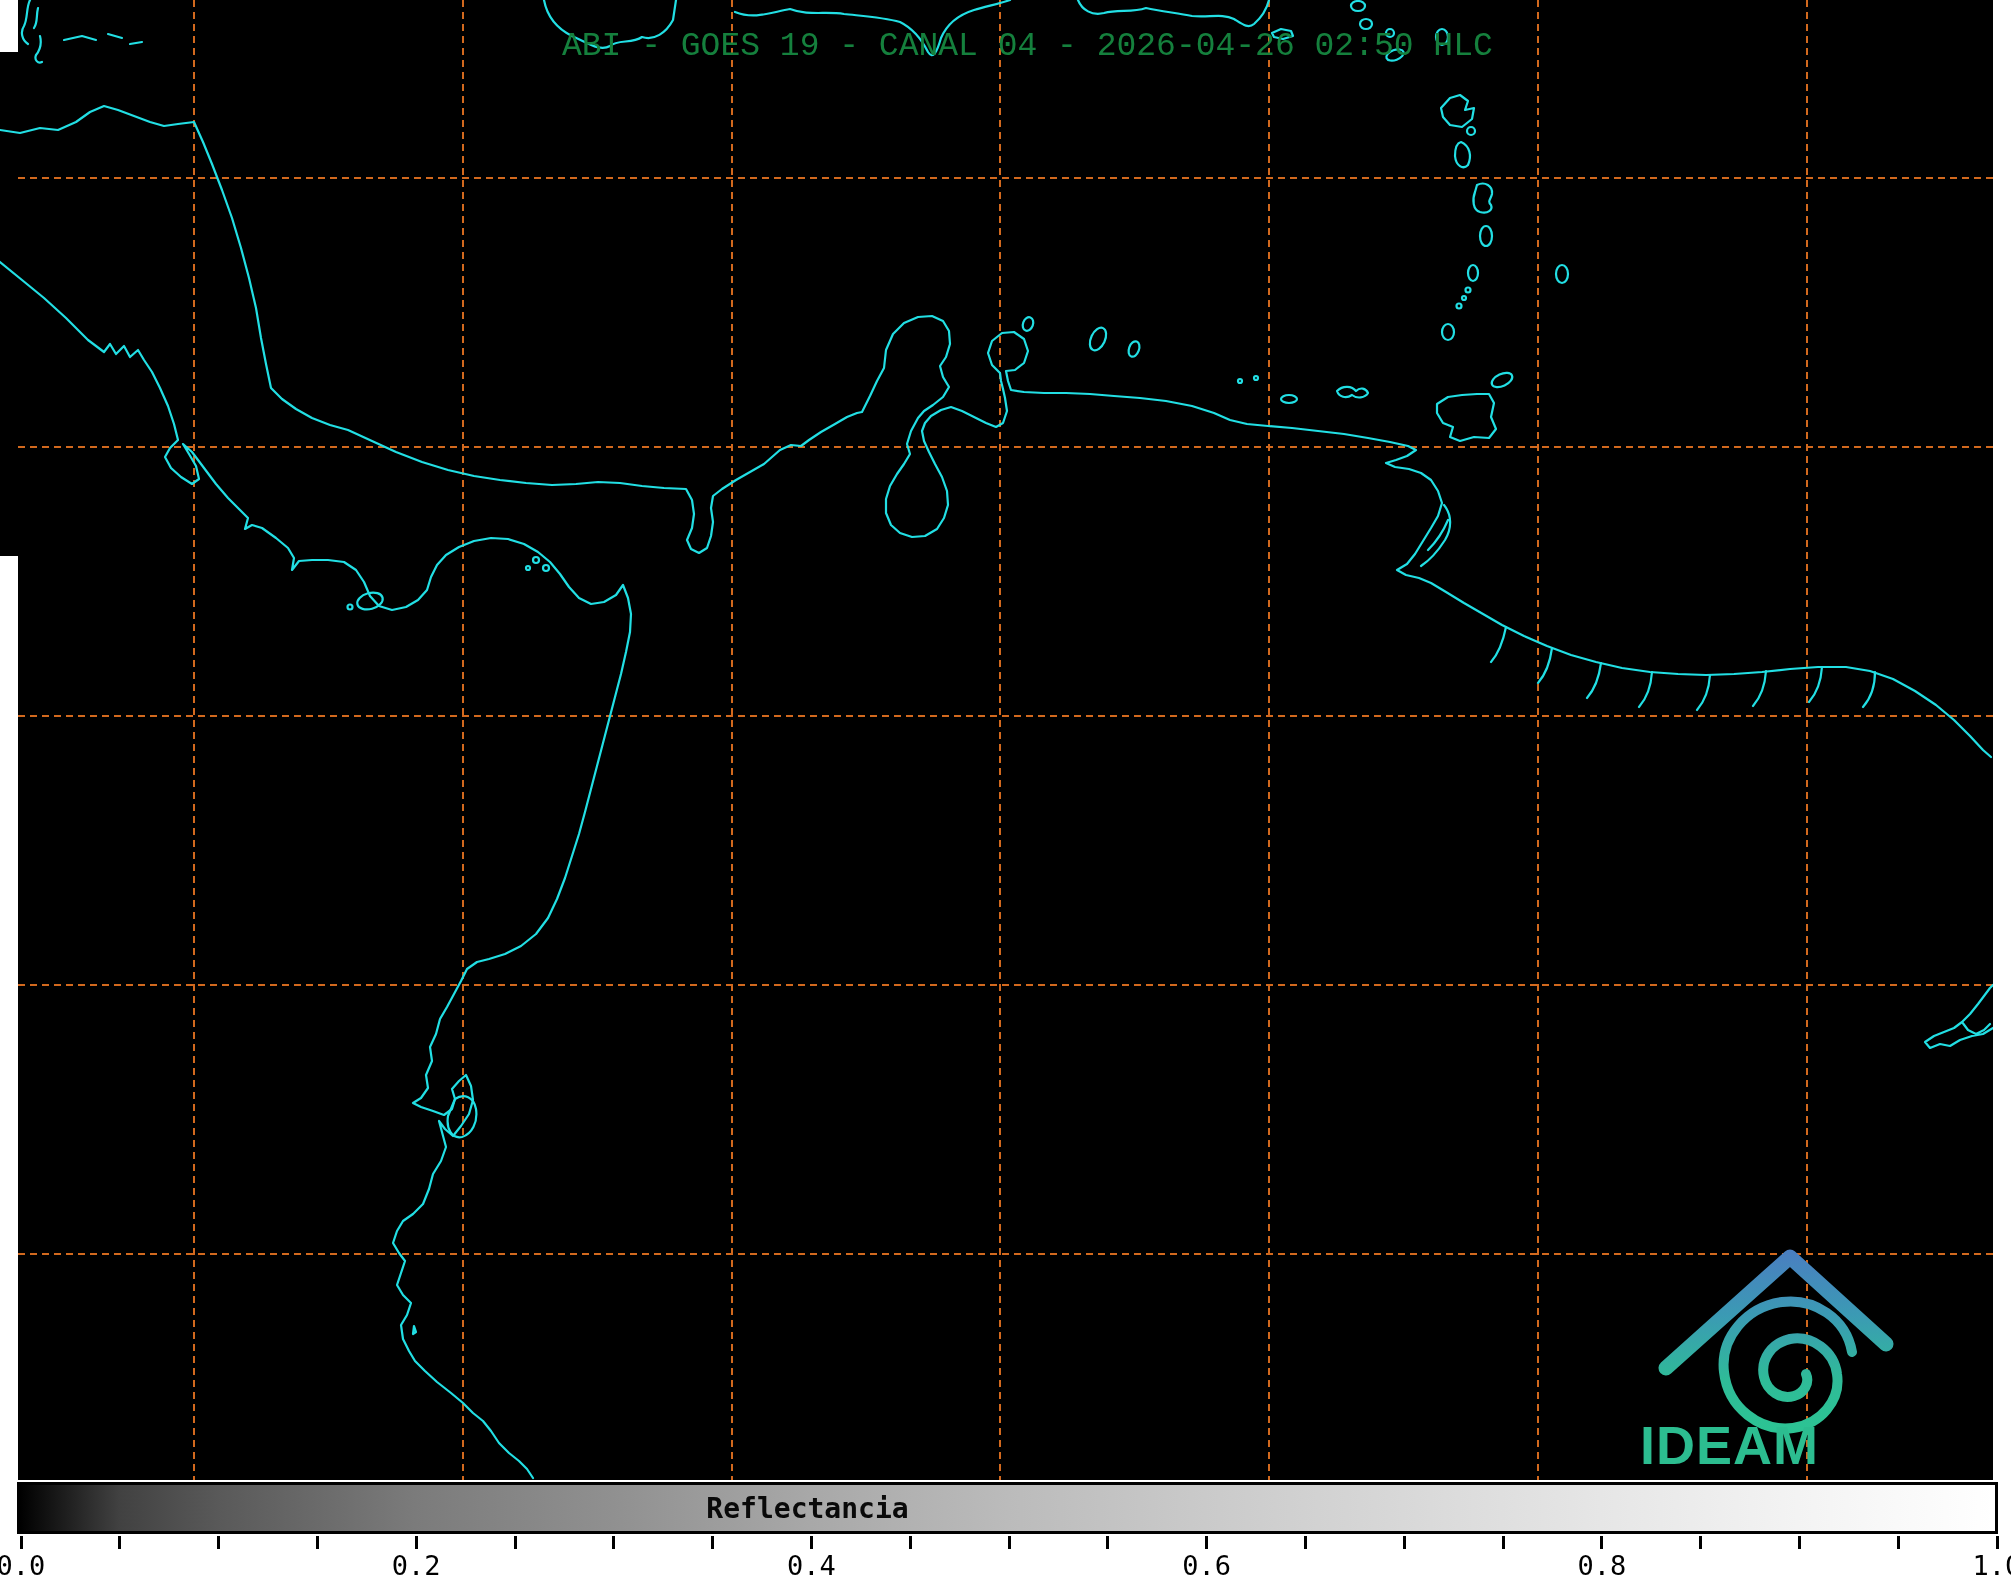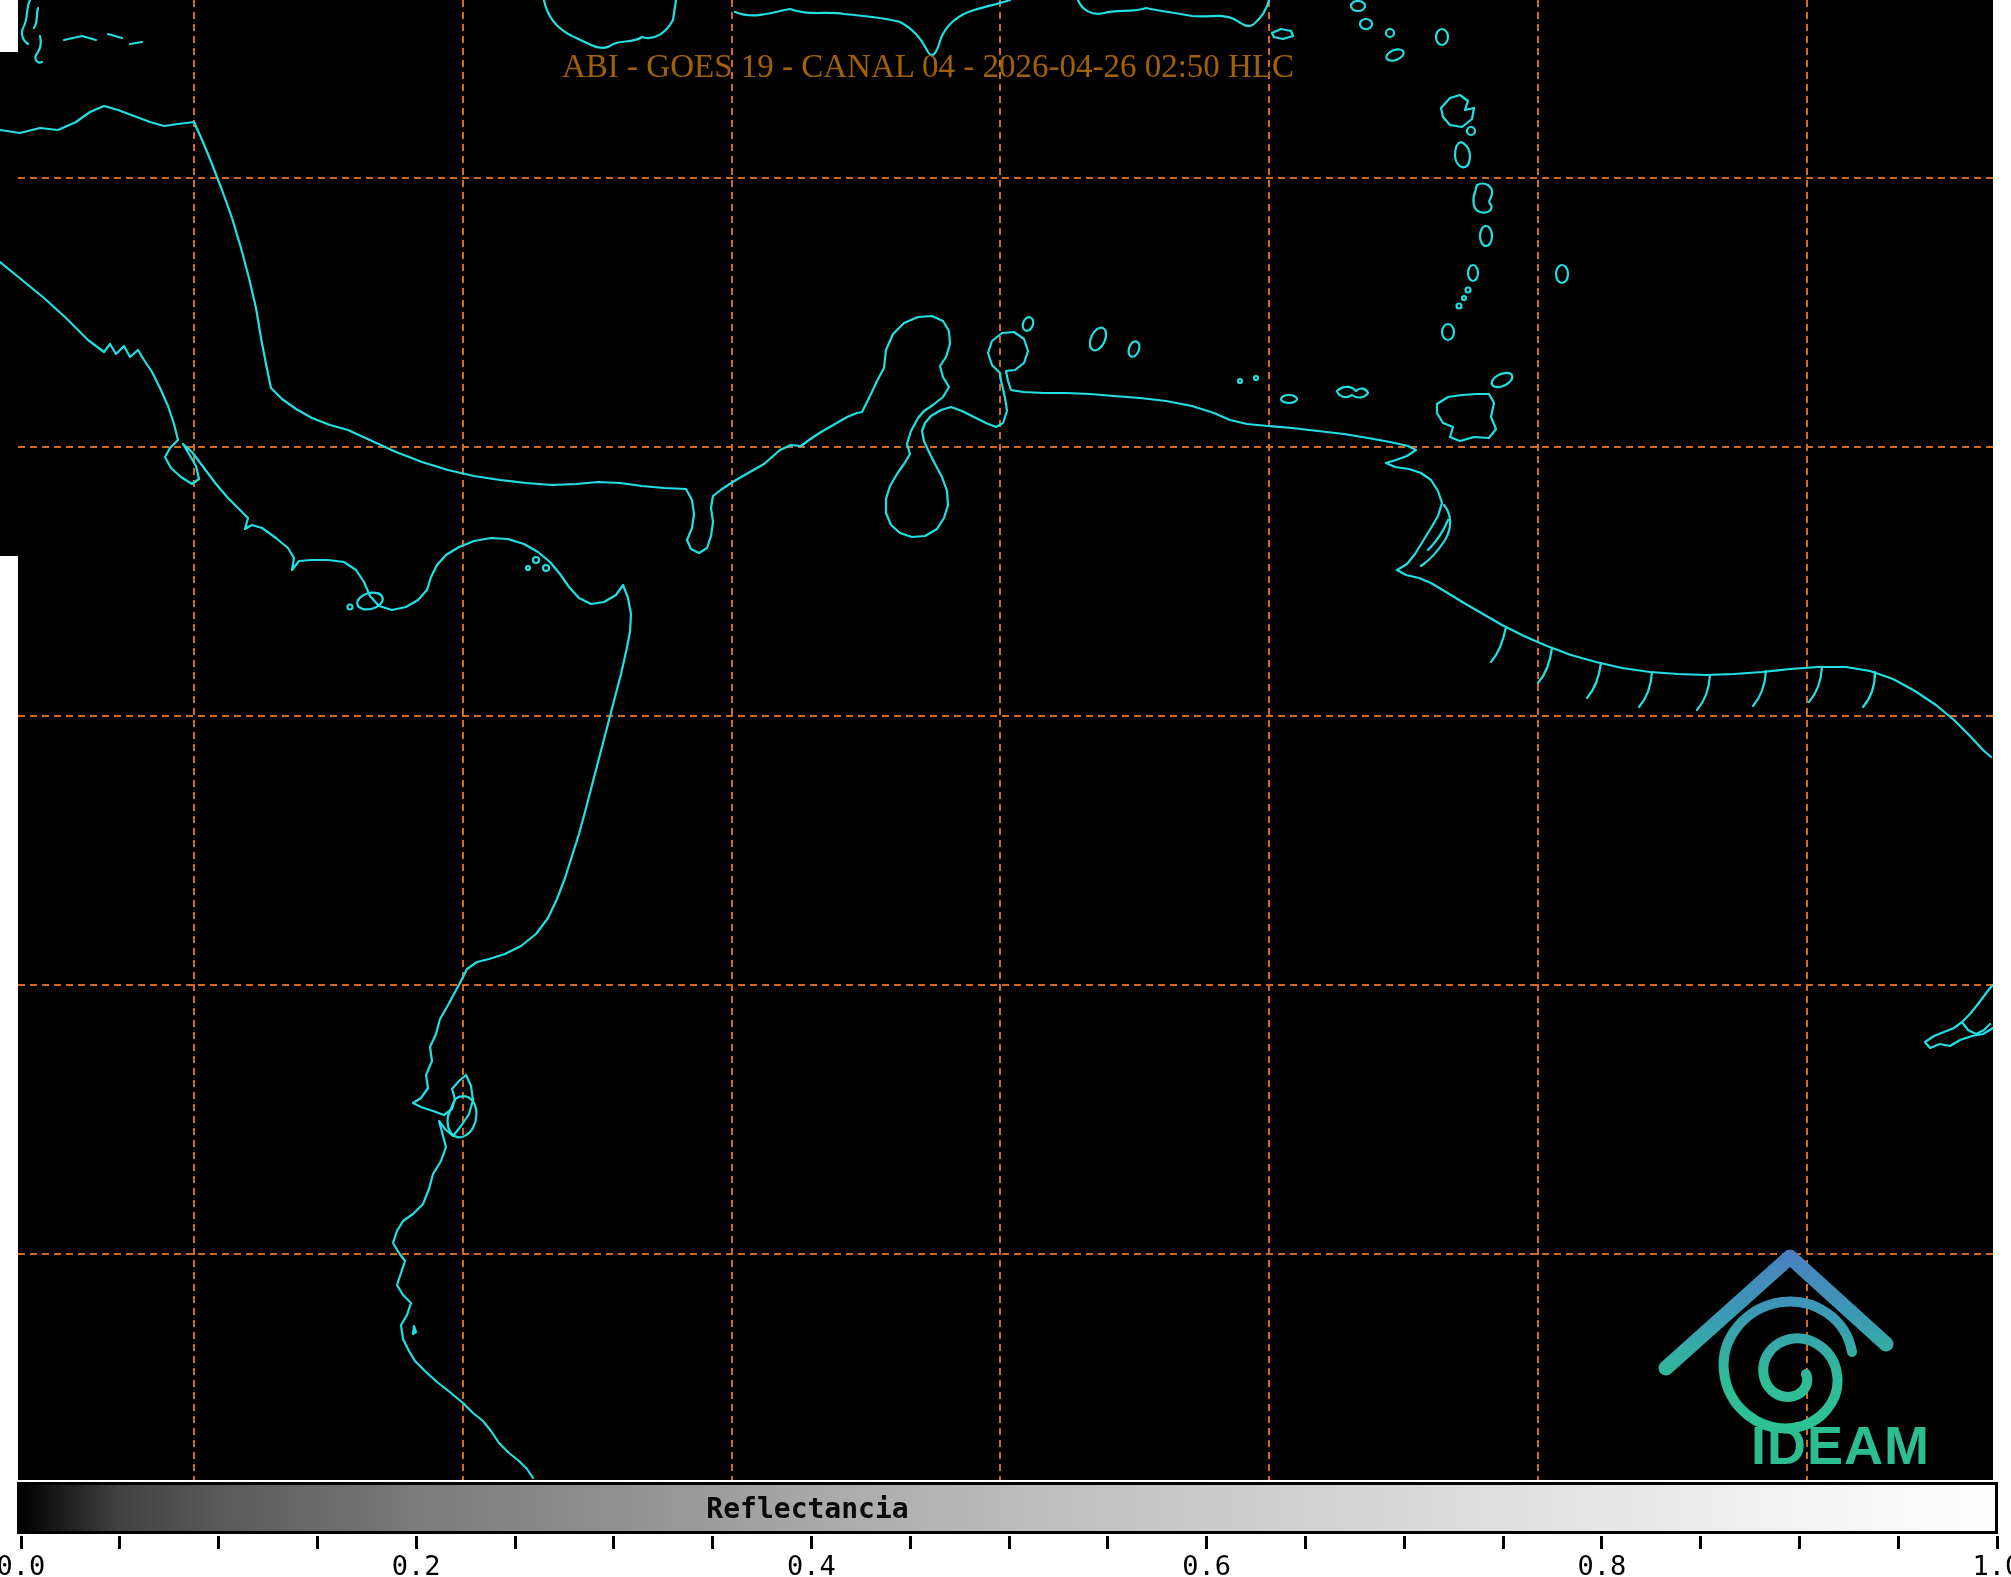--- a/index.html
+++ b/index.html
@@ -7,27 +7,27 @@
     width:2011px;height:1577px;position:relative;overflow:hidden;
     background:#ffffff;font-family:"DejaVu Sans Mono", monospace;
   }
   #map-area{
     position:absolute;left:0;top:0;width:2011px;height:1480px;background:#000;
   }
   #map-svg{position:absolute;left:0;top:0;}
   .coast{fill:none;stroke:#22dfe4;stroke-width:2.2;stroke-linejoin:round;stroke-linecap:round;}
   .grat{stroke:#d2691e;stroke-width:2;stroke-dasharray:7 5;fill:none;}
   #title-bar{
-    position:absolute;left:562px;top:48px;color:#a16207;font-size:33px;
-    white-space:nowrap;letter-spacing:0px;font-family:Liberation Serif, serif;
+    position:absolute;left:562px;top:28px;color:#15803d;font-size:33px;
+    white-space:nowrap;letter-spacing:0px;font-family:Liberation Mono, monospace;
   }
   .white-strip{position:absolute;background:#ffffff;}
   #logo-box{position:absolute;left:1640px;top:1240px;width:290px;height:240px;}
   #logo-text{
-    position:absolute;left:1640px;top:1414px;width:290px;text-align:right;
+    position:absolute;left:1640px;top:1414px;width:290px;text-align:left;
     font-family:"Liberation Sans",sans-serif;font-weight:bold;font-size:54px;
     color:#2cbd90;letter-spacing:1px;
   }
   #bottom-band{position:absolute;left:0;top:1480px;width:2011px;height:97px;background:#ffffff;}
   #colorbar{
     position:absolute;left:17px;top:1482px;width:1981px;height:52px;
     box-sizing:border-box;border:3px solid #000;
     background:linear-gradient(to right,
       #000000 0%, #414141 5%, #595959 10%, #7b7b7b 20%, #909090 30%,
       #a8a8a8 40%, #bbbbbb 50%, #cacaca 60%, #d8d8d8 70%,

